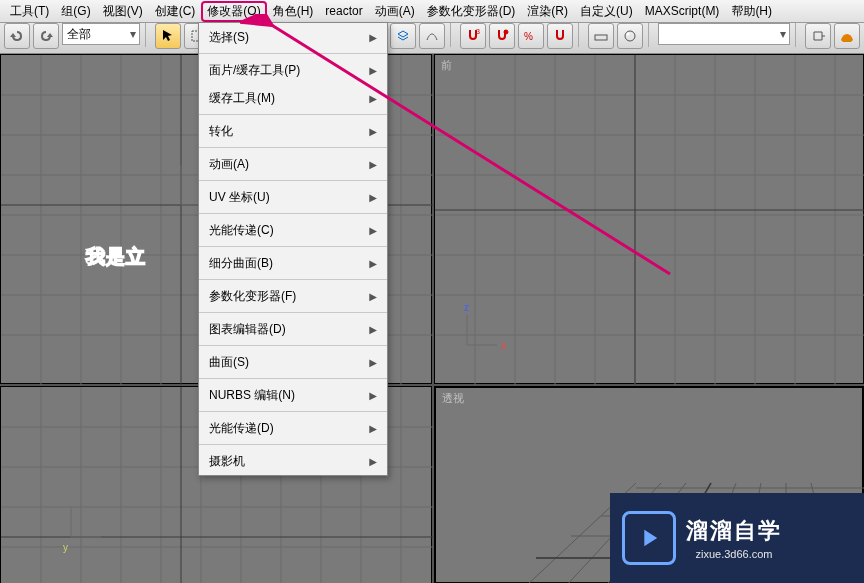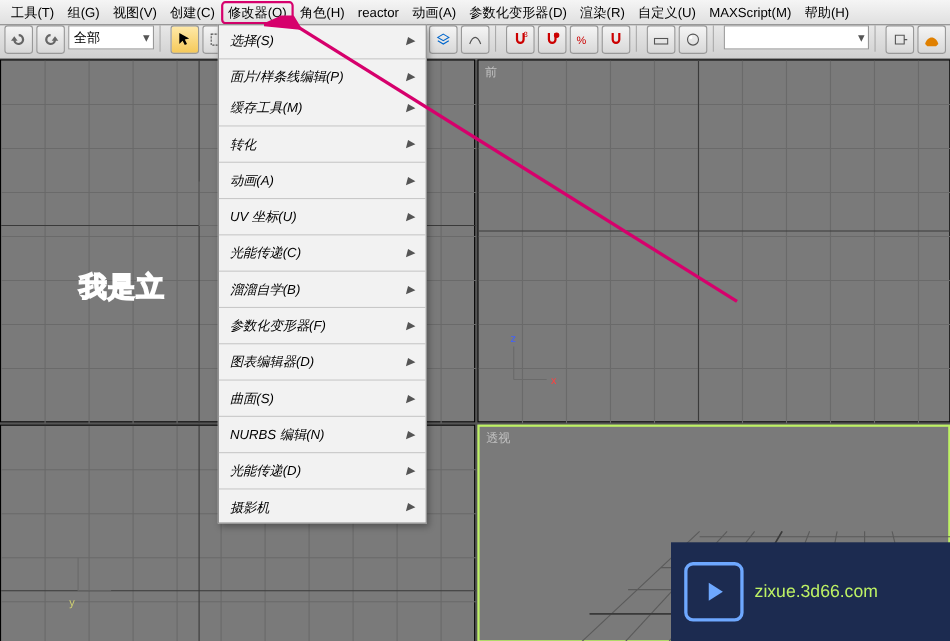--- a/index.html
+++ b/index.html
@@ -8,41 +8,41 @@
   .menu-item.highlighted{border:2px solid #d6006c;border-radius:4px;padding:0 4px;}
   .toolbar{height:30px;background:linear-gradient(#e8e8e8,#d0d0d0);display:flex;padding:0 4px;border-bottom:1px solid #888;gap:3px;}
   .tb-btn{width:24px;height:24px;background:linear-gradient(#f5f5f5,#d8d8d8);border:1px solid #999;border-radius:3px;display:flex;align-items:center;justify-content:center;font-size:14px;color:#444;}
   .tb-btn.orange svg path{fill:#e08000;}
   .tb-btn.red svg path,.tb-btn.red svg circle{fill:#c00;}
   .tb-sep{width:4px;height:24px;border-left:1px solid #aaa;margin:0 2px;}
   .tb-select{height:20px;background:#fff;border:1px solid #999;font-size:12px;padding:0 16px 0 4px;position:relative;display:flex;align-items:center;}
   .tb-select:after{content:"▾";position:absolute;right:3px;color:#555;}
   .viewports{position:relative;height:530px;background:#555;}
   .vp{position:absolute;background:#7a7a7a;border:1px solid #000;box-sizing:border-box;}
-  .vp.active{border:2px solid #bef264;}
+  .vp.active{border:2px solid #000000;}
   .vp-label{position:absolute;left:6px;top:3px;color:#c0c0c0;font-size:11px;z-index:2;}
   .grid{position:absolute;inset:0;}
   .grid line{stroke:#6a6a6a;stroke-width:1;}
   .grid line.dark{stroke:#3a3a3a;}
   .gizmo text{font-size:10px;}
-  .outline-text{position:absolute;left:72px;top:190px;font-size:25px;font-weight:bold;color:transparent;-webkit-text-stroke:1.5px #fff;letter-spacing:1px;z-index:3;pointer-events:none;}
+  .outline-text{position:absolute;left:86px;top:190px;font-size:19px;font-weight:bold;color:transparent;-webkit-text-stroke:1.5px #fff;letter-spacing:1px;z-index:3;pointer-events:none;}
   
   .dropdown{position:absolute;left:198px;top:22px;width:188px;background:#f2f2f2;border:1px solid #888;box-shadow:2px 3px 6px rgba(0,0,0,0.3);z-index:50;}
-  .dd-item{height:28px;display:flex;align-items:center;justify-content:space-between;padding:0 10px;color:#000;cursor:default;font-style:italic;}
+  .dd-item{height:28px;display:flex;align-items:center;justify-content:space-between;padding:0 10px;color:#000;cursor:default;}
   .dd-sep{height:1px;background:#c8c8c8;margin:2px 0;}
   .dd-arrow{color:#555;font-size:10px;}
   
   .anno{position:absolute;z-index:60;pointer-events:none;}
   
   .badge{position:absolute;right:0;bottom:0;width:230px;height:90px;background:#1c2b50;display:flex;align-items:center;padding:0 12px;z-index:70;}
   .badge-icon{width:48px;height:48px;border:3px solid #6ea8ff;border-radius:8px;display:flex;align-items:center;justify-content:center;}
   .badge-icon svg{width:28px;height:28px;}
   .badge-text{margin-left:10px;display:flex;flex-direction:column;}
   .badge-title{color:#fff;font-size:22px;font-weight:bold;letter-spacing:2px;}
-  .badge-sub{color:#bef264;font-size:16px;margin-top:2px;text-align:center;}
+  .badge-sub{color:#e5e5e5;font-size:11px;margin-top:2px;text-align:center;}
   .persp-floor{position:absolute;inset:0;}
 </style>
 </head>
 <body>
 
 <div class="menubar">
   <span class="menu-item">工具(T)</span>
   <span class="menu-item">组(G)</span>
   <span class="menu-item">视图(V)</span>
   <span class="menu-item">创建(C)</span>
@@ -279,21 +279,21 @@
 
 </div>
 
 <div class="dropdown">
 <div class="dd-item">
       <span>选择(S)</span>
       <span class="dd-arrow">▶</span>
     </div>
     <div class="dd-sep"></div>
     <div class="dd-item">
-      <span>面片/样条线编辑(P)</span>
+      <span>面片/缓存工具(P)</span>
       <span class="dd-arrow">▶</span>
     </div>
     <div class="dd-item">
       <span>缓存工具(M)</span>
       <span class="dd-arrow">▶</span>
     </div>
     <div class="dd-sep"></div>
     <div class="dd-item">
       <span>转化</span>
       <span class="dd-arrow">▶</span>
@@ -308,21 +308,21 @@
       <span>UV 坐标(U)</span>
       <span class="dd-arrow">▶</span>
     </div>
     <div class="dd-sep"></div>
     <div class="dd-item">
       <span>光能传递(C)</span>
       <span class="dd-arrow">▶</span>
     </div>
     <div class="dd-sep"></div>
     <div class="dd-item">
-      <span>溜溜自学(B)</span>
+      <span>细分曲面(B)</span>
       <span class="dd-arrow">▶</span>
     </div>
     <div class="dd-sep"></div>
     <div class="dd-item">
       <span>参数化变形器(F)</span>
       <span class="dd-arrow">▶</span>
     </div>
     <div class="dd-sep"></div>
     <div class="dd-item">
       <span>图表编辑器(D)</span>
@@ -359,15 +359,16 @@
   <line x1="430" y1="260" x2="30" y2="10" stroke="#d6006c" stroke-width="3" marker-end="url(#ah)"></line>
 </svg>
 
 <div class="badge">
   <div class="badge-icon">
     <svg viewBox="0 0 24 24">
         <path d="M8 5v14l11-7z" fill="#6ea8ff"></path>
       </svg>
   </div>
   <div class="badge-text">
+    <span class="badge-title">溜溜自学</span>
     <span class="badge-sub">zixue.3d66.com</span>
   </div>
 </div>
 
 </body></html>

